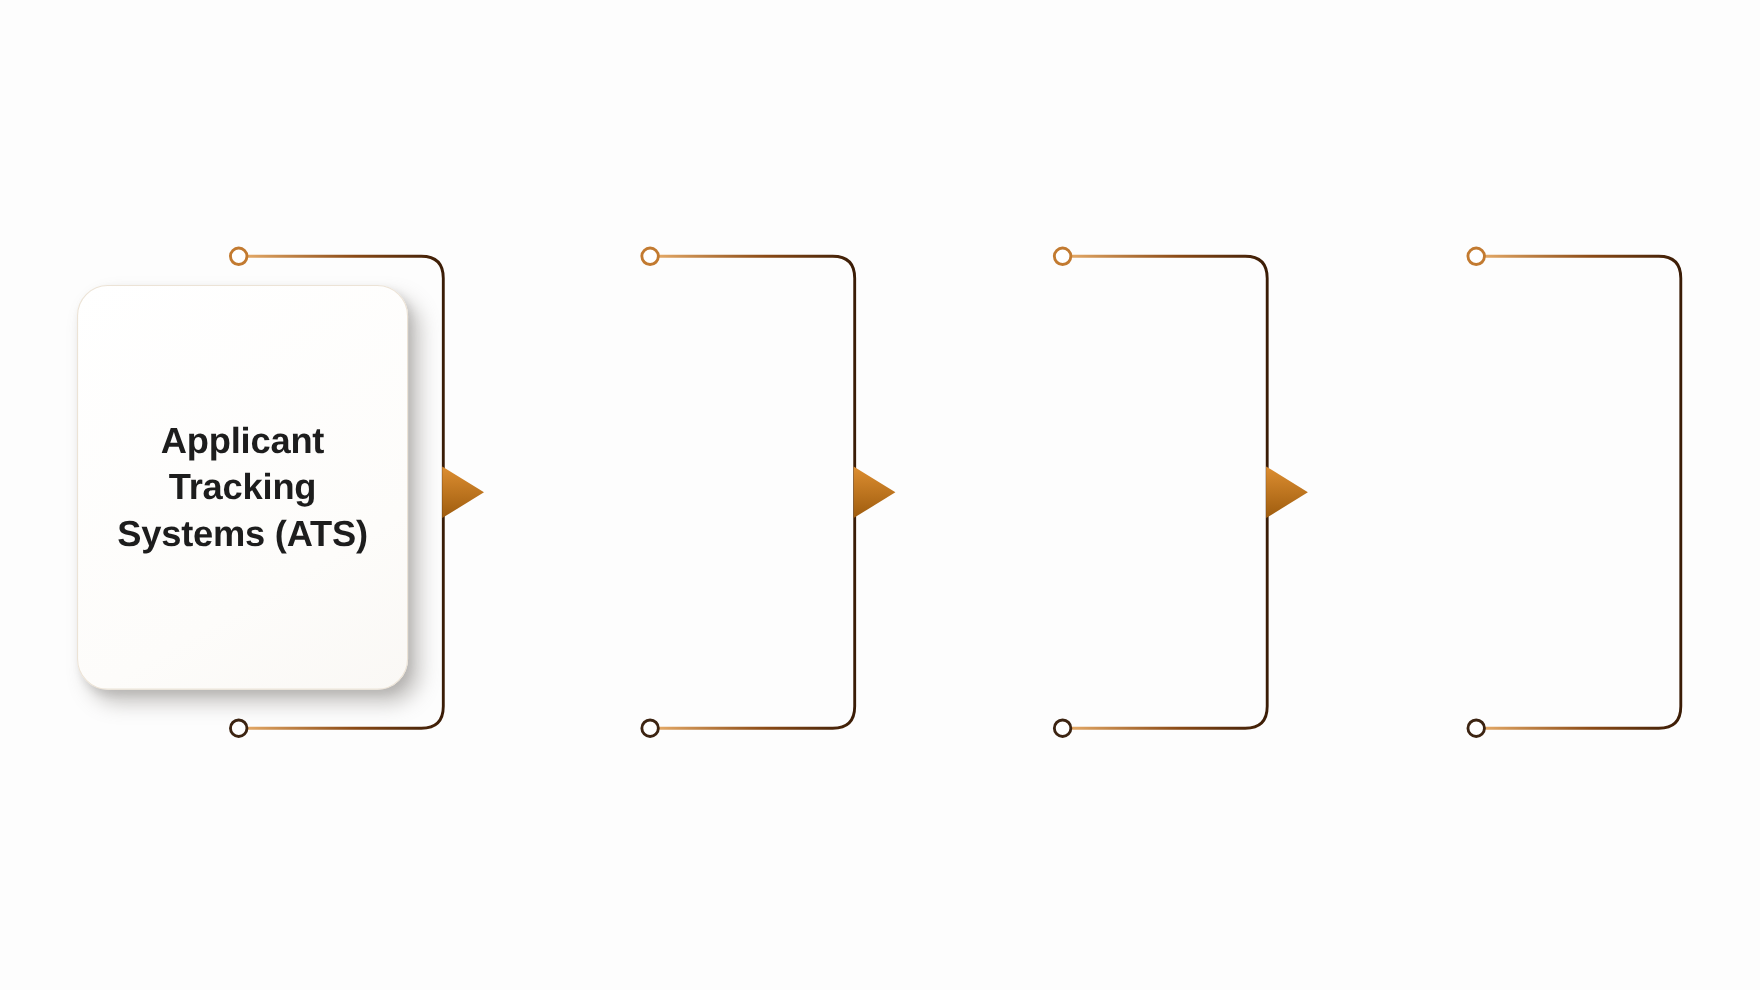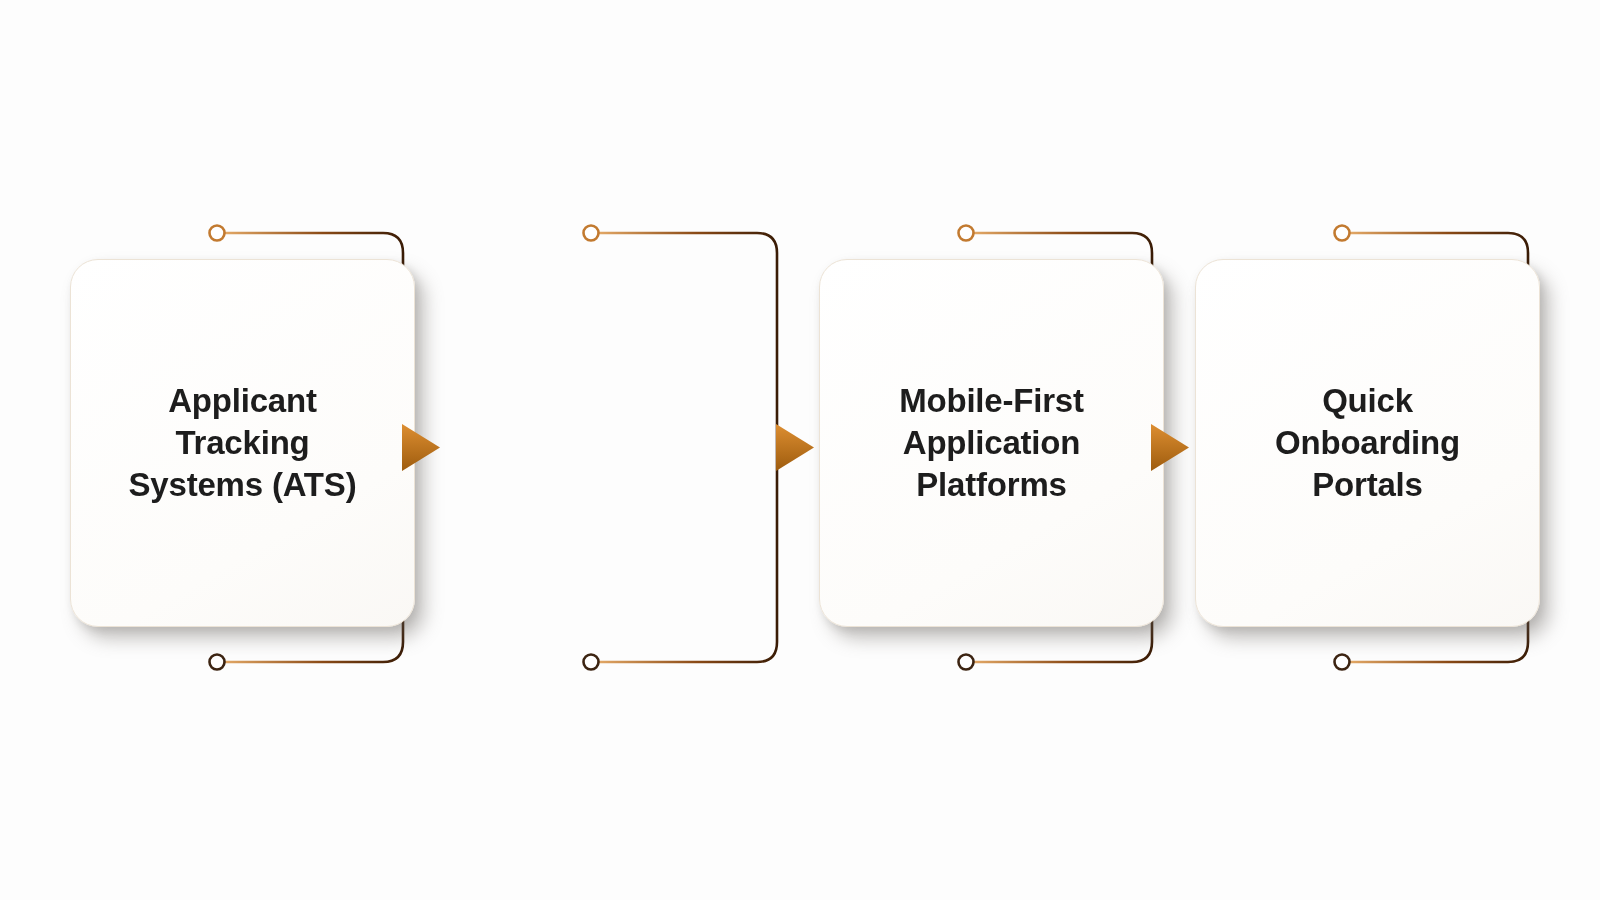--- a/index.html
+++ b/index.html
@@ -26,21 +26,21 @@
     left: 0;
     top: 215px;
     width: 345px;
     height: 465px;
     overflow: visible;
   }
   .card {
     position: absolute;
     left: 0;
     top: 259px;
-    width: 345px;
+    width: 301px;
     height: 368px;
     background: linear-gradient(150deg, #ffffff 0%, #fdfcfa 70%, #faf8f5 100%);
     border: 1px solid #ece3d6;
     border-radius: 28px;
     box-shadow: 10px 12px 18px rgba(108, 102, 96, 0.38), 3px 4px 8px rgba(0,0,0,0.10);
     display: flex;
     align-items: center;
     justify-content: center;
     box-sizing: border-box;
     padding: 24px;
@@ -127,25 +127,20 @@
         <linearGradient id="lg2" x1="0" y1="0" x2="1" y2="0">
           <stop offset="0" stop-color="#e2a765"></stop>
             <stop offset="0.55" stop-color="#8a4a16"></stop>
             <stop offset="1" stop-color="#3a1c06"></stop>
         </linearGradient>
       </defs>
       <path d="M 155 18 H 313 Q 333 18 333 38 V 427 Q 333 447 313 447 H 155" fill="none" stroke="url(#lg2)" stroke-width="2.6"></path>
       <circle cx="147" cy="18" r="7.5" fill="#ffffff" stroke="#c27a30" stroke-width="2.6"></circle>
       <circle cx="147" cy="447" r="7.5" fill="#ffffff" stroke="#3c2412" stroke-width="2.6"></circle>
     </svg>
-    <div class="card">
-      <div class="card-label">Mobile-First
-Application
-Platforms</div>
-    </div>
     <svg class="arrow" viewBox="0 0 38 47">
       <defs>
         <linearGradient id="ag2" x1="0" y1="0" x2="0" y2="1">
           <stop offset="0" stop-color="#dd8e31"></stop>
             <stop offset="1" stop-color="#9e5c0e"></stop>
         </linearGradient>
       </defs>
       <polygon points="0,0 38,23.5 0,47" fill="url(#ag2)"></polygon>
     </svg>
   </div>
@@ -156,20 +151,15 @@
         <linearGradient id="lg3" x1="0" y1="0" x2="1" y2="0">
           <stop offset="0" stop-color="#e2a765"></stop>
             <stop offset="0.55" stop-color="#8a4a16"></stop>
             <stop offset="1" stop-color="#3a1c06"></stop>
         </linearGradient>
       </defs>
       <path d="M 155 18 H 313 Q 333 18 333 38 V 427 Q 333 447 313 447 H 155" fill="none" stroke="url(#lg3)" stroke-width="2.6"></path>
       <circle cx="147" cy="18" r="7.5" fill="#ffffff" stroke="#c27a30" stroke-width="2.6"></circle>
       <circle cx="147" cy="447" r="7.5" fill="#ffffff" stroke="#3c2412" stroke-width="2.6"></circle>
     </svg>
-    <div class="card">
-      <div class="card-label">Quick
-Onboarding
-Portals</div>
-    </div>
   </div>
 
 </div>
 
 </body></html>

